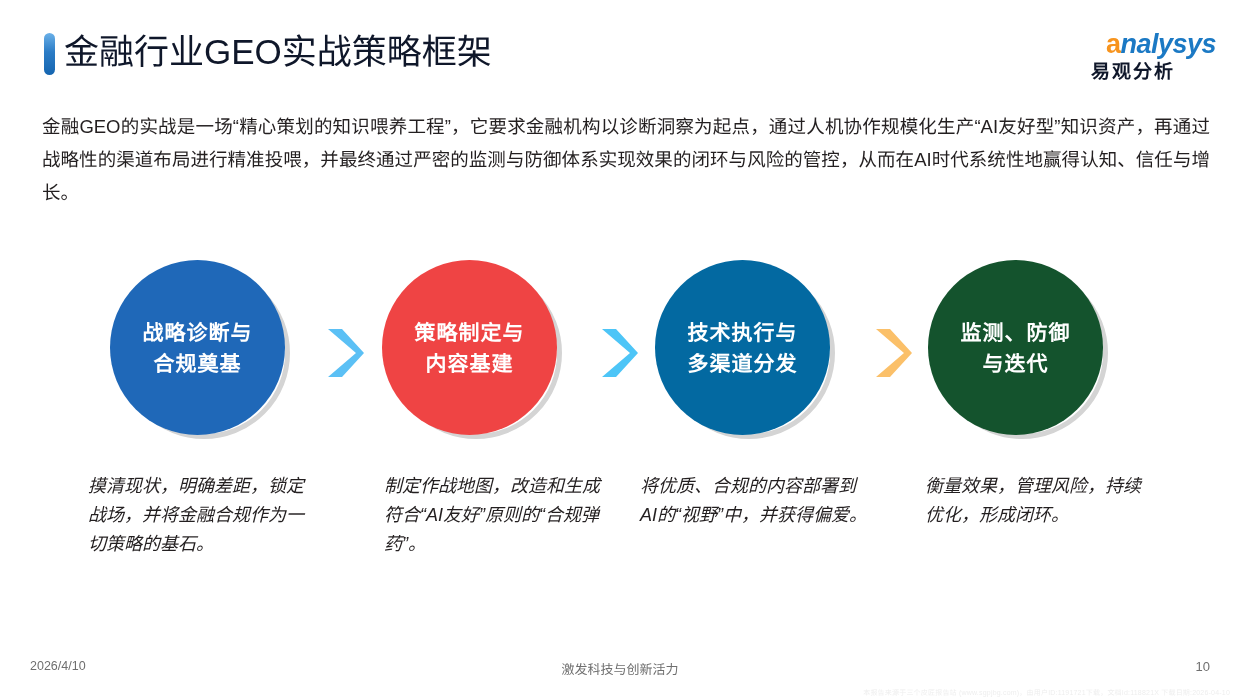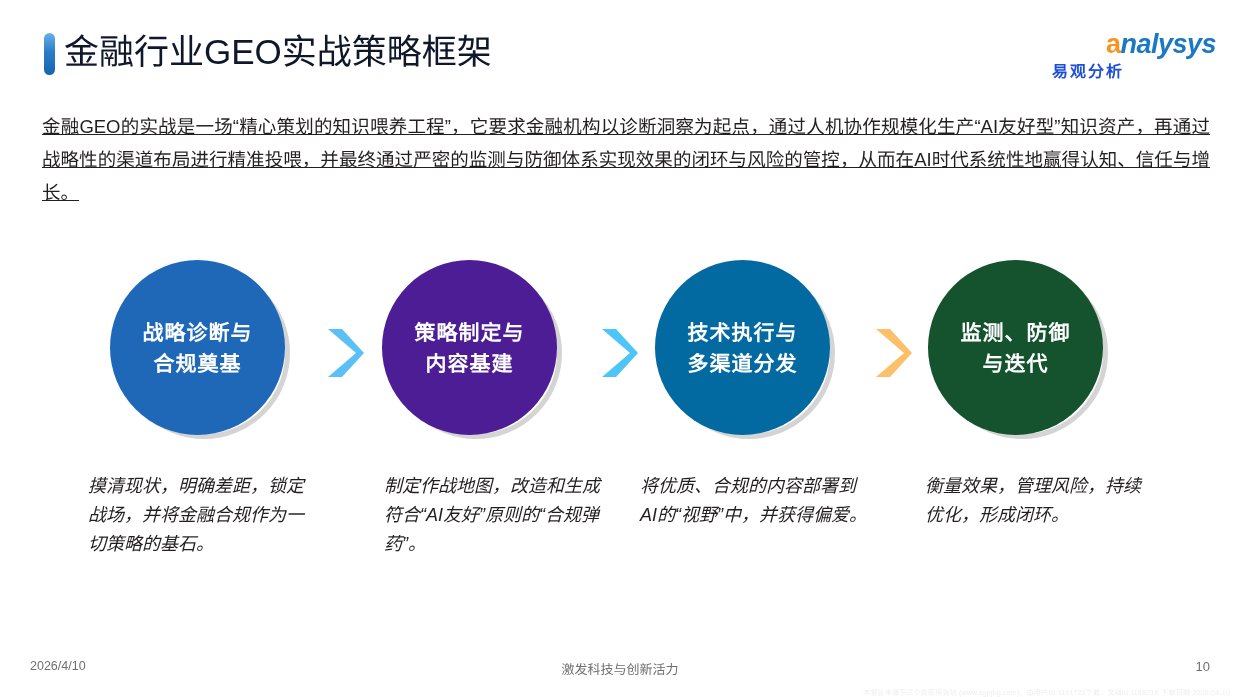--- a/index.html
+++ b/index.html
@@ -65,42 +65,41 @@
     letter-spacing: -0.5px;
     white-space: nowrap;
     text-align: right;
     padding-right: 6px;
   }
   .brand-wordmark .a-mark {
     color: #f7941e;
     font-style: normal;
   }
   .brand-cn {
-    font-size: 16px;
+    font-size: 19px;
     font-weight: bold;
-    color: #1d4ed8;
+    color: #0f172a;
     letter-spacing: 2px;
     line-height: 24px;
-    text-align: left;
+    text-align: center;
     padding-right: 8px;
     white-space: nowrap;
   }
 
   
   .intro-paragraph {
     position: absolute;
     left: 42px;
     top: 110px;
     width: 1168px;
     font-size: 18.5px;
     line-height: 33px;
     color: #231f20;
     text-align: justify;
     text-justify: inter-ideograph;
-    text-decoration: underline;
   }
 
   
   .flow-diagram {
     position: absolute;
     left: 0;
     top: 255px;
     width: 1240px;
     height: 200px;
   }
@@ -235,21 +234,21 @@
   </div>
 
   <div class="flow-arrow" id="arrow-0" style="left:326px;">
     <svg viewBox="0 0 40 52" xmlns="http://www.w3.org/2000/svg" aria-hidden="true">
       <polygon id="arrowpoly-0" points="2,2 30,26 2,50 16,50 38,26 16,2" fill="#5bc0f5"></polygon>
     </svg>
   </div>
 
   <div class="flow-stage" id="stage-1" style="left:382px;">
     <div class="stage-ring" id="ring-1" style="border-color: rgb(212, 212, 212);"></div>
-    <div class="stage-circle" id="circle-1" style="background: #4c1d95;">
+    <div class="stage-circle" id="circle-1" style="background: #ef4444;">
       <div class="stage-label">策略制定与
 内容基建</div>
     </div>
   </div>
 
   <div class="flow-arrow" id="arrow-1" style="left:600px;">
     <svg viewBox="0 0 40 52" xmlns="http://www.w3.org/2000/svg" aria-hidden="true">
       <polygon id="arrowpoly-1" points="2,2 30,26 2,50 16,50 38,26 16,2" fill="#4dc5f7"></polygon>
     </svg>
   </div>

